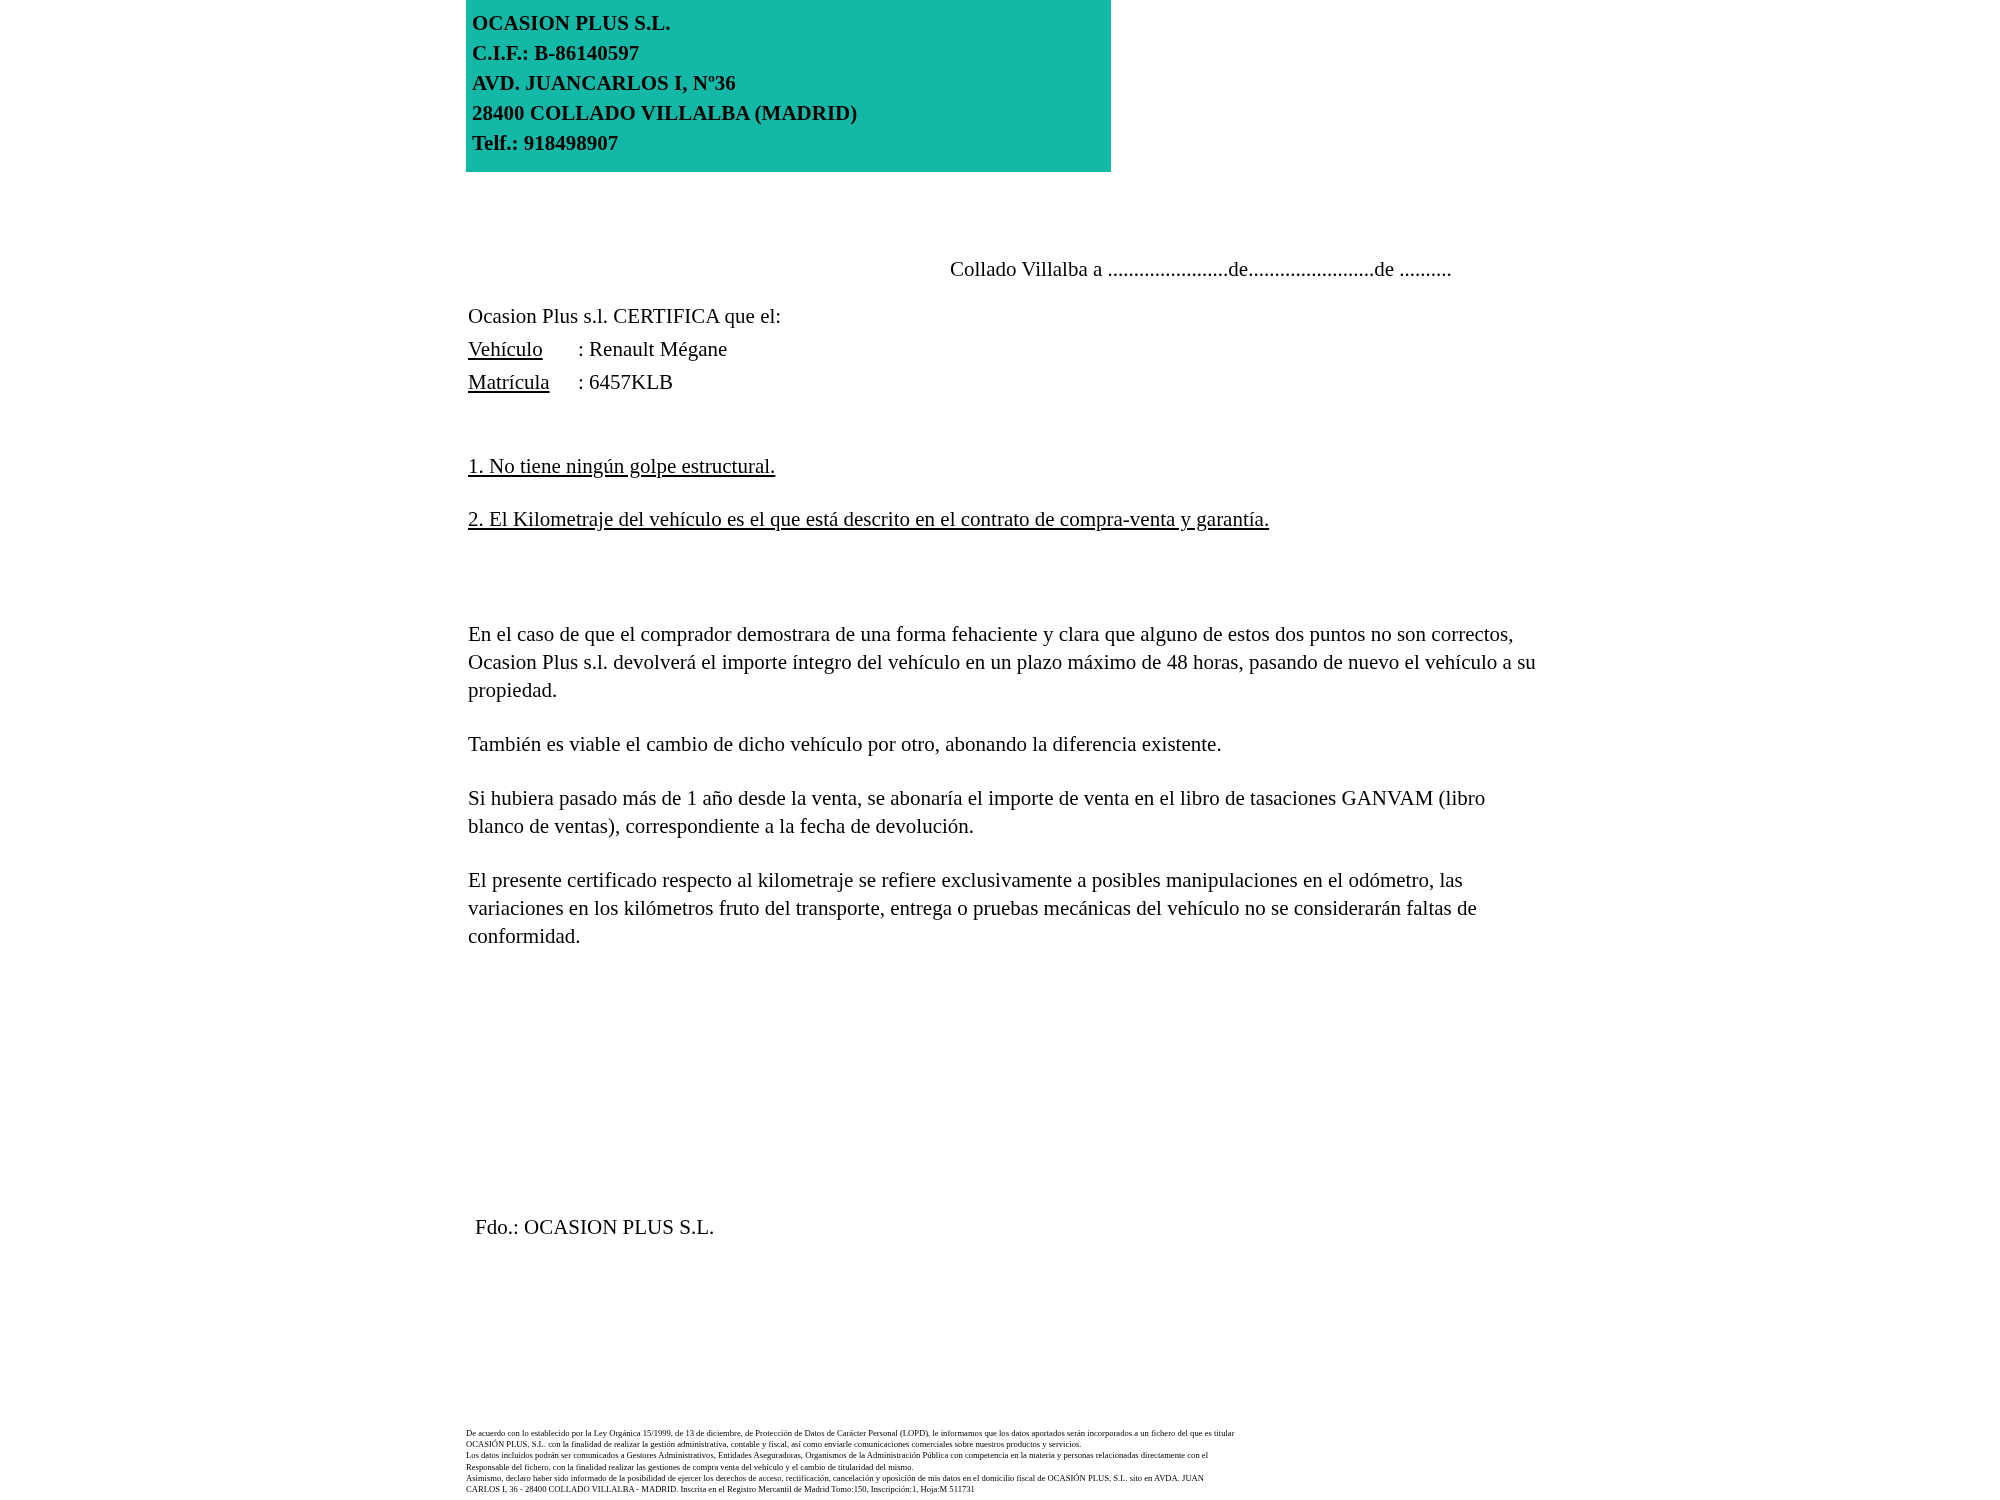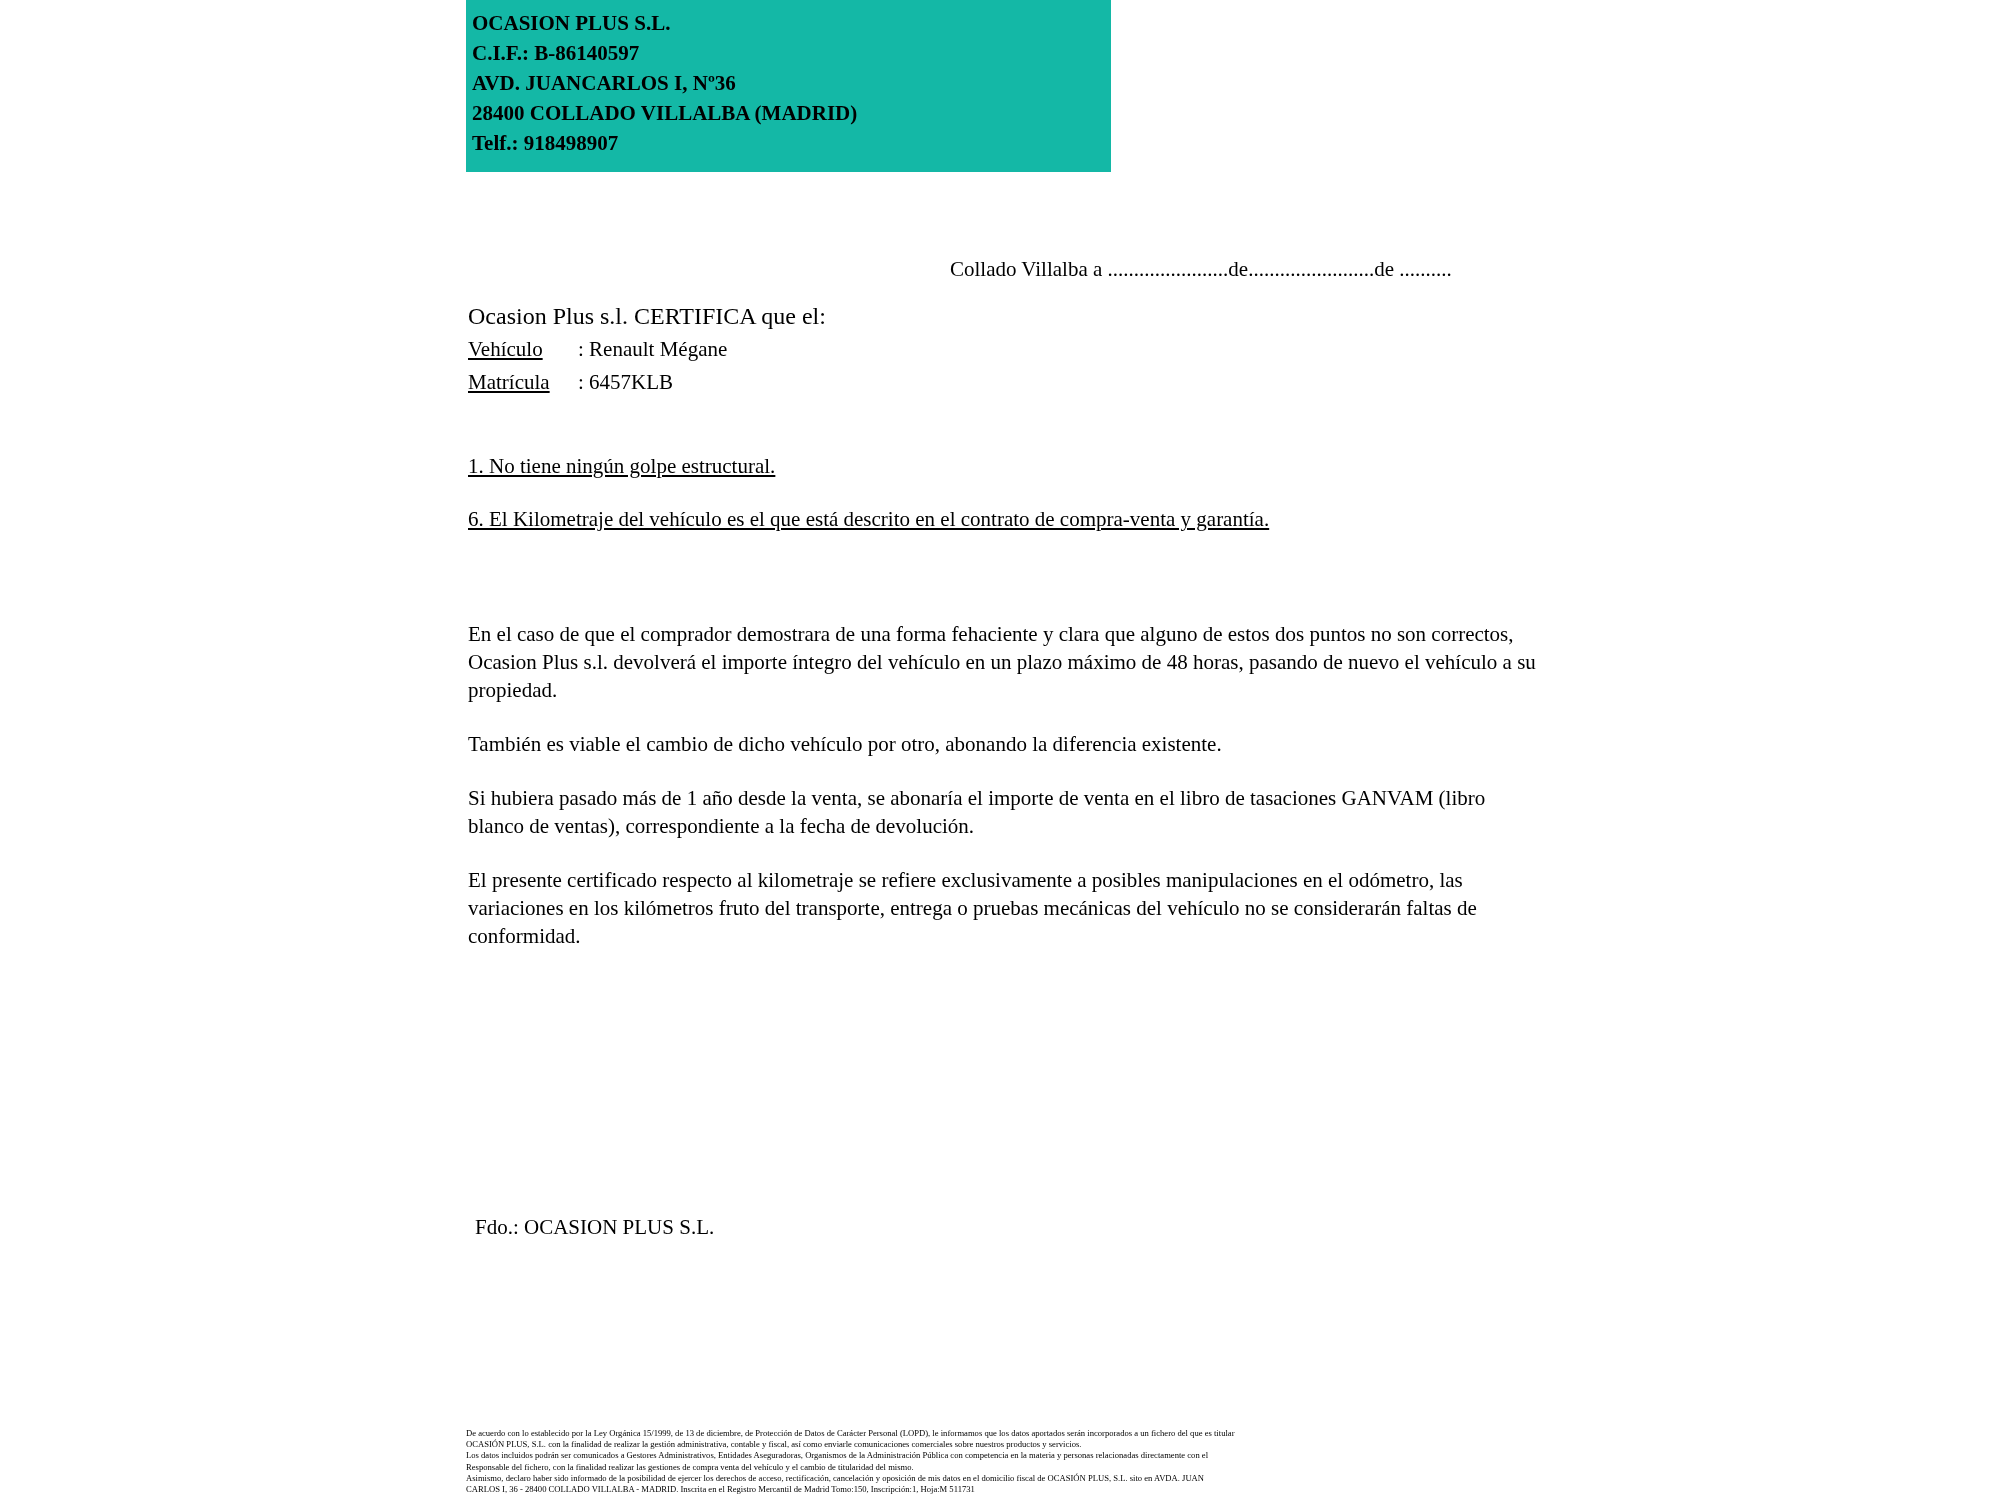--- a/index.html
+++ b/index.html
@@ -50,21 +50,21 @@
     top: 256px;
     font-size: 21px;
     line-height: 26px;
     white-space: nowrap;
   }
 
   .certifies {
     position: absolute;
     left: 468px;
     top: 300px;
-    font-size: 24px;
+    font-size: 21px;
     line-height: 33px;
     white-space: nowrap;
   }
 
   .vehicle-block {
     position: absolute;
     left: 468px;
     top: 333px;
     font-size: 21px;
     line-height: 33px;
@@ -147,21 +147,21 @@
     <div class="vehicle-row">
       <span class="vehicle-label">Vehículo</span><span>: Renault Mégane</span>
     </div>
     <div class="vehicle-row">
       <span class="vehicle-label">Matrícula</span><span>: 6457KLB</span>
     </div>
   </div>
 
   <div class="points">
     <div class="pt">1. No tiene ningún golpe estructural.</div>
-    <div class="pt">6. El Kilometraje del vehículo es el que está descrito en el contrato de compra-venta y garantía.</div>
+    <div class="pt">2. El Kilometraje del vehículo es el que está descrito en el contrato de compra-venta y garantía.</div>
   </div>
 
   <div class="paragraphs">
     <p>En el caso de que el comprador demostrara de una forma fehaciente y clara que alguno de estos dos puntos no son correctos, Ocasion Plus s.l. devolverá el importe íntegro del vehículo en un plazo máximo de 48 horas, pasando de nuevo el vehículo a su propiedad.</p>
     <p>También es viable el cambio de dicho vehículo por otro, abonando la diferencia existente.</p>
     <p>Si hubiera pasado más de 1 año desde la venta, se abonaría el importe de venta en el libro de tasaciones GANVAM (libro blanco de ventas), correspondiente a la fecha de devolución.</p>
     <p>El presente certificado respecto al kilometraje se refiere exclusivamente a posibles manipulaciones en el odómetro, las variaciones en los kilómetros fruto del transporte, entrega o pruebas mecánicas del vehículo no se considerarán faltas de conformidad.</p>
   </div>
 
   <div class="signature">Fdo.: OCASION PLUS S.L.</div>

